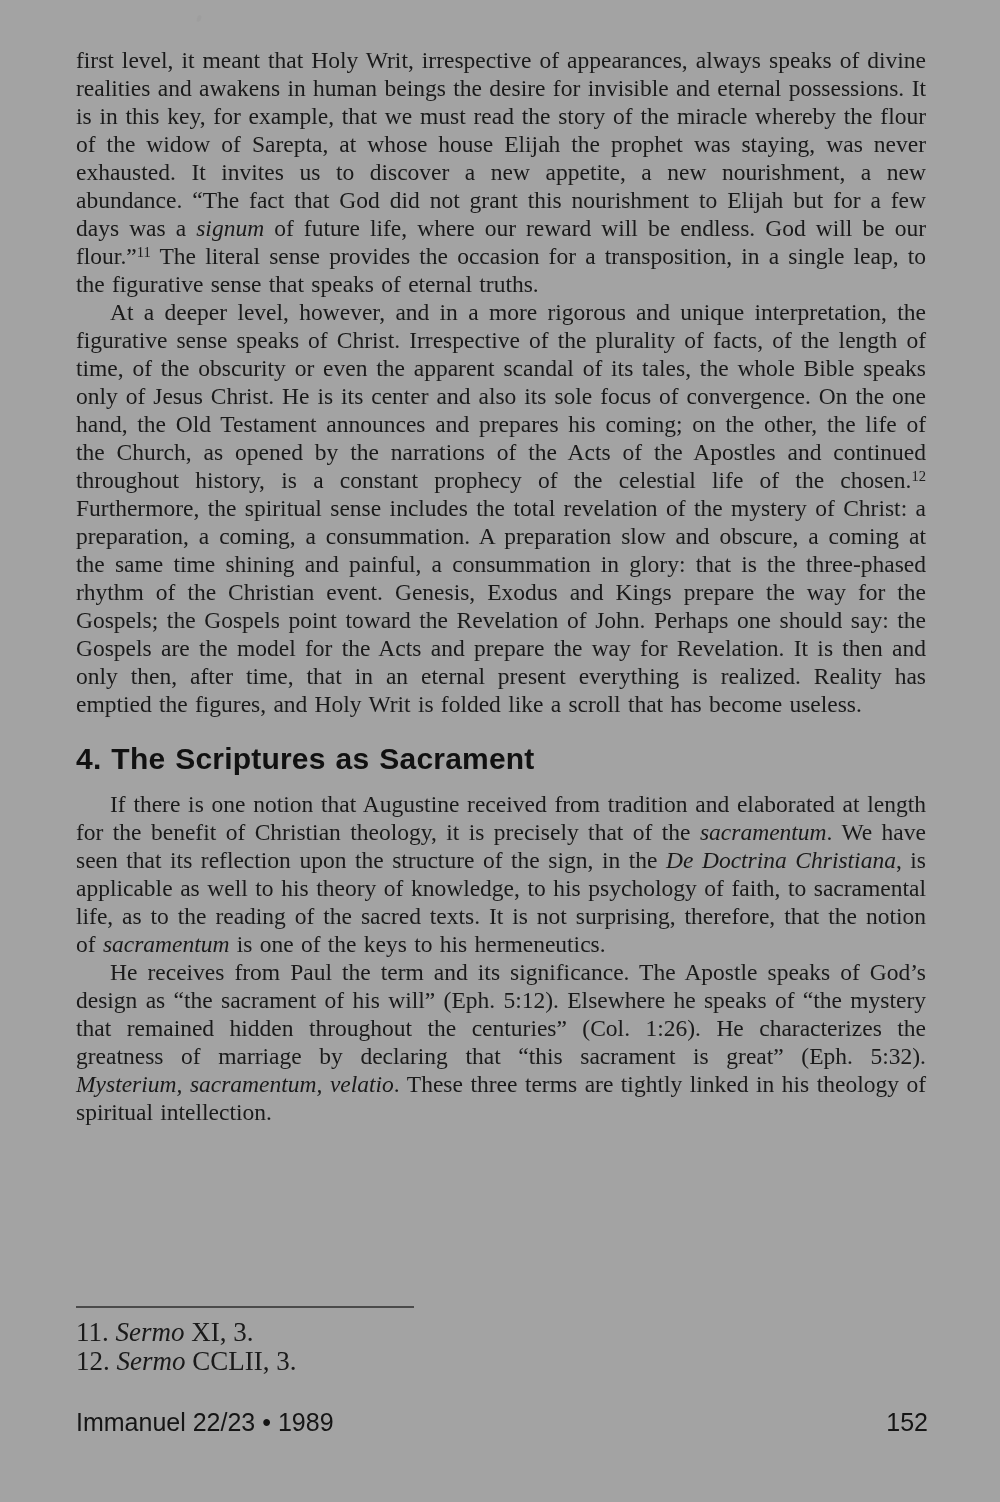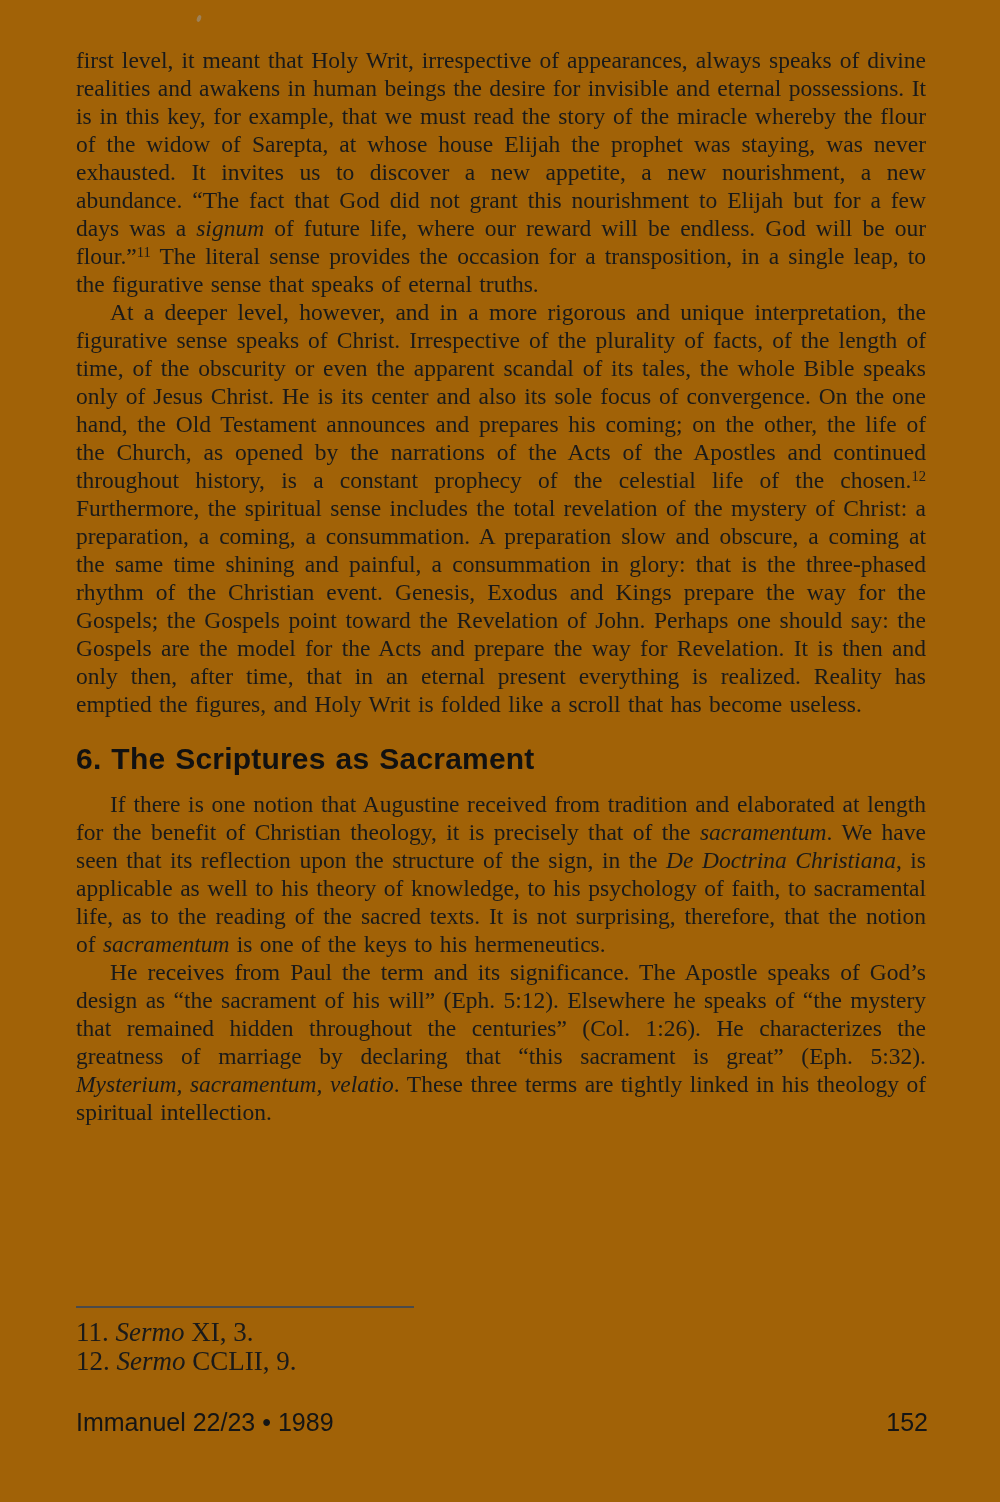--- a/index.html
+++ b/index.html
@@ -1,20 +1,20 @@
 <!DOCTYPE html>
 <html><head>
 <meta charset="utf-8">
 <style>
   html, body { margin: 0; padding: 0; }
   .page {
     position: relative;
     width: 1000px;
     height: 1502px;
-    background: #a16207;
+    background: #a3a3a3;
     font-family: "Liberation Serif", serif;
     color: #1a1a1a;
     overflow: hidden;
   }
   .text-block {
     position: absolute;
     left: 76px;
     top: 46px;
     width: 850px;
     text-align: justify;
@@ -84,30 +84,30 @@
 </style>
 </head>
 <body>
 
 <div class="page">
   <span class="scan-artifact"></span>
 
   <div class="text-block" id="body-blocks">
       <p class="para"><span>first level, it meant that Holy Writ, irrespective of appearances, always speaks of divine realities and awakens in human beings the desire for invisible and eternal possessions. It is in this key, for example, that we must read the story of the miracle whereby the flour of the widow of Sarepta, at whose house Elijah the prophet was staying, was never exhausted. It invites us to discover a new appetite, a new nourishment, a new abundance. “The fact that God did not grant this nourishment to Elijah but for a few days was a </span><em>signum</em><span> of future life, where our reward will be endless. God will be our flour.”</span><sup>11</sup><span> The literal sense provides the occasion for a transposition, in a single leap, to the figurative sense that speaks of eternal truths.</span></p>
       <p class="para indent"><span>At a deeper level, however, and in a more rigorous and unique interpretation, the figurative sense speaks of Christ. Irrespective of the plurality of facts, of the length of time, of the obscurity or even the apparent scandal of its tales, the whole Bible speaks only of Jesus Christ. He is its center and also its sole focus of convergence. On the one hand, the Old Testament announces and prepares his coming; on the other, the life of the Church, as opened by the narrations of the Acts of the Apostles and continued throughout history, is a constant prophecy of the celestial life of the chosen.</span><sup>12</sup><span> Furthermore, the spiritual sense includes the total revelation of the mystery of Christ: a preparation, a coming, a consummation. A preparation slow and obscure, a coming at the same time shining and painful, a consummation in glory: that is the three-phased rhythm of the Christian event. Genesis, Exodus and Kings prepare the way for the Gospels; the Gospels point toward the Revelation of John. Perhaps one should say: the Gospels are the model for the Acts and prepare the way for Revelation. It is then and only then, after time, that in an eternal present everything is realized. Reality has emptied the figures, and Holy Writ is folded like a scroll that has become useless.</span></p>
-      <h2 class="section-heading">6. The Scriptures as Sacrament</h2>
+      <h2 class="section-heading">4. The Scriptures as Sacrament</h2>
       <p class="para indent"><span>If there is one notion that Augustine received from tradition and elaborated at length for the benefit of Christian theology, it is precisely that of the </span><em>sacramentum</em><span>. We have seen that its reflection upon the structure of the sign, in the </span><em>De Doctrina Christiana</em><span>, is applicable as well to his theory of knowledge, to his psychology of faith, to sacramental life, as to the reading of the sacred texts. It is not surprising, therefore, that the notion of </span><em>sacramentum</em><span> is one of the keys to his hermeneutics.</span></p>
       <p class="para indent"><span>He receives from Paul the term and its significance. The Apostle speaks of God’s design as “the sacrament of his will” (Eph. 5:12). Elsewhere he speaks of “the mystery that remained hidden throughout the centuries” (Col. 1:26). He characterizes the greatness of marriage by declaring that “this sacrament is great” (Eph. 5:32). </span><em>Mysterium, sacramentum, velatio</em><span>. These three terms are tightly linked in his theology of spiritual intellection.</span></p>
     </div>
 
   <div class="footnotes">
     <div class="fn-rule"></div>
     <div id="footnote-list">
         <p class="footnote-line"><span>11. </span><em>Sermo</em><span> XI, 3.</span></p>
-        <p class="footnote-line"><span>12. </span><em>Sermo</em><span> CCLII, 9.</span></p>
+        <p class="footnote-line"><span>12. </span><em>Sermo</em><span> CCLII, 3.</span></p>
       </div>
   </div>
 
   <div class="footer">
     <span>Immanuel 22/23 • 1989</span>
     <span>152</span>
   </div>
 </div>
 
 </body></html>

